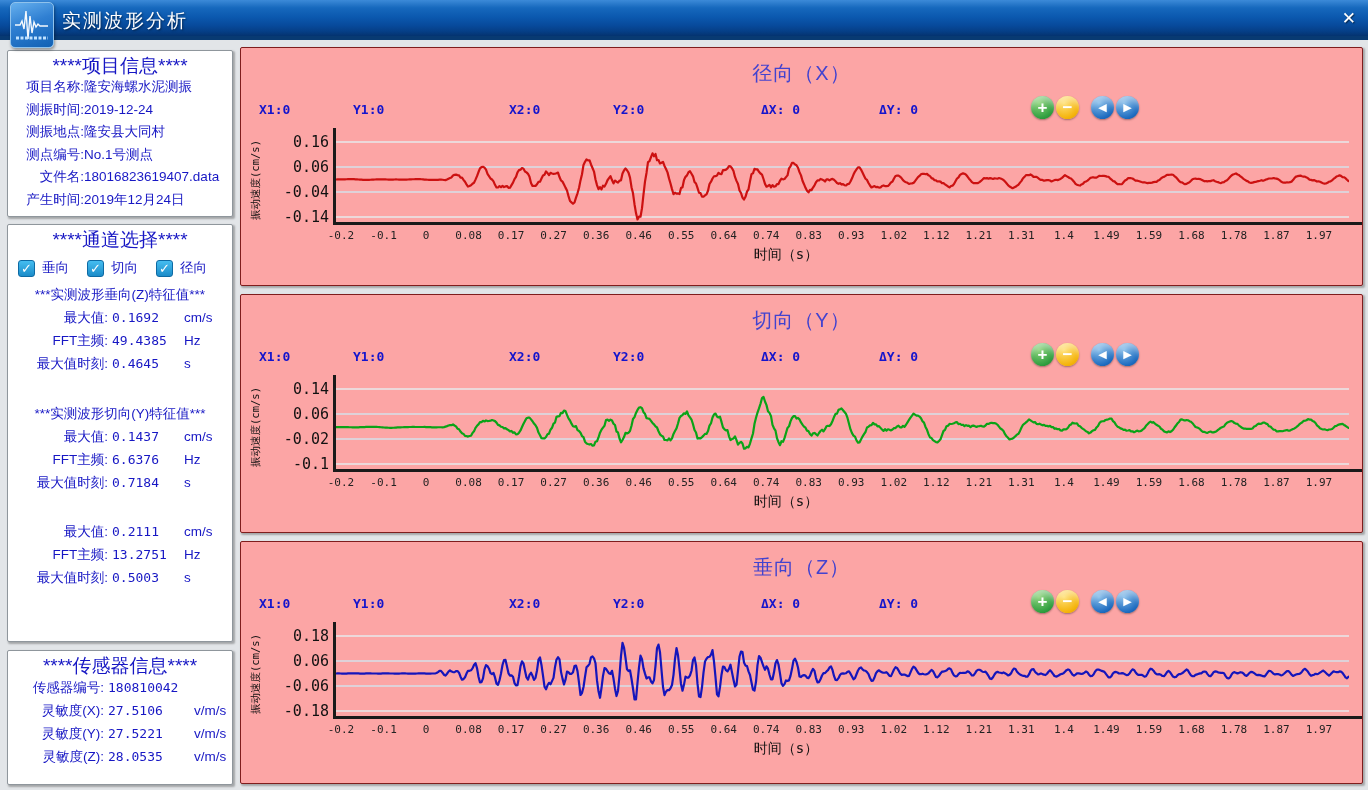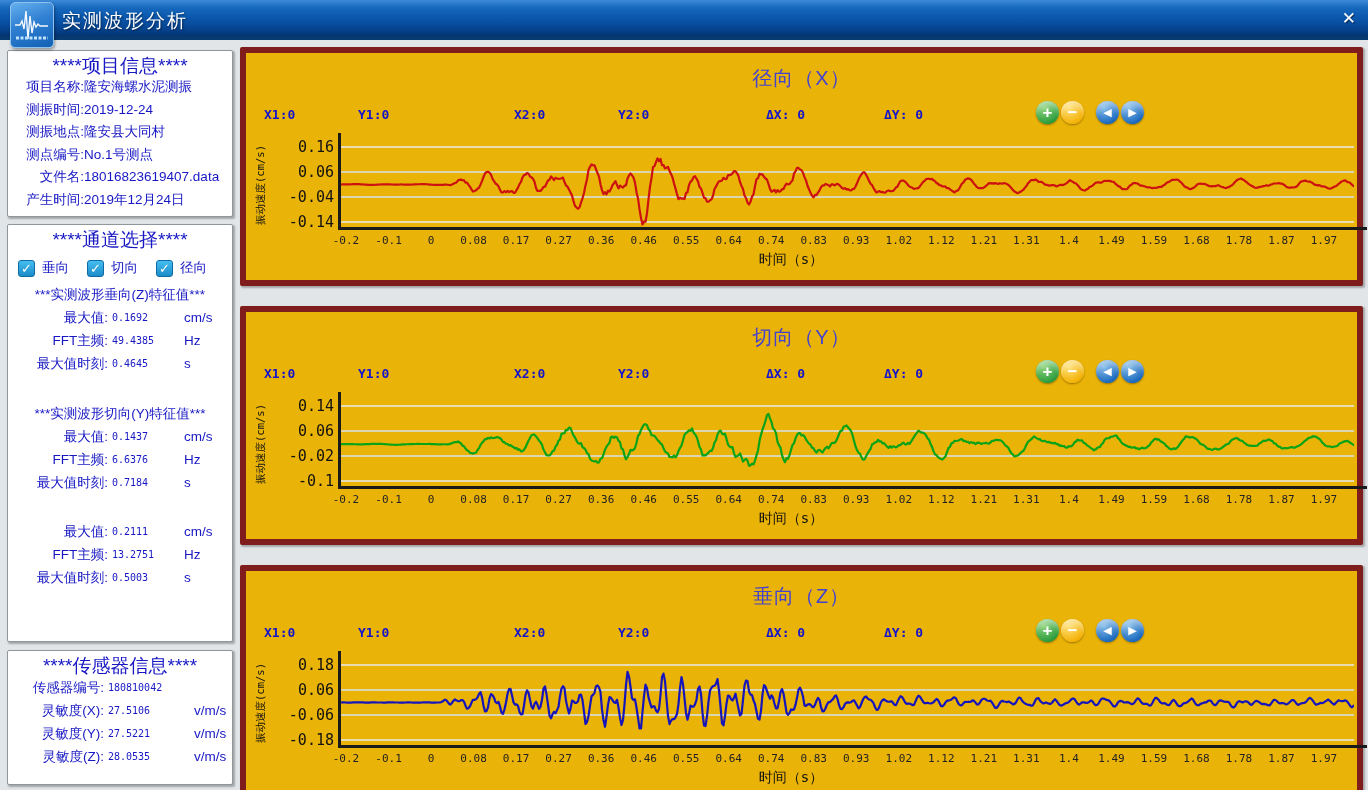--- a/index.html
+++ b/index.html
@@ -35,28 +35,28 @@
   .cbrow { display:flex; align-items:center; margin:6px 2px 4px 6px; height:24px; }
   .cb { width:17px; height:17px; border-radius:3px; flex:none; cursor:pointer;
     background:linear-gradient(180deg,#45bdf0 0%,#1b8cc9 100%);
     border:1px solid #0d6aa4; color:#fff; font-size:13px; font-weight:bold;
     display:flex; align-items:center; justify-content:center; line-height:1; }
   .cblabel { margin:0 18px 0 7px; }
   .featblock { margin-top:2px; }
   .fhead { text-align:center; line-height:22px; white-space:nowrap; }
   .featrow { display:flex; line-height:23px; white-space:nowrap; }
   .featrow .fname { width:96px; text-align:right; flex:none; }
-  .featrow .fval { margin-left:4px; width:72px; text-align:left; font-family:"DejaVu Sans Mono",monospace; font-size:10px; }
+  .featrow .fval { margin-left:4px; width:72px; text-align:left; font-family:"DejaVu Sans Mono",monospace; font-size:13px; }
   .featrow .funit { text-align:left; }
   .gap28 { height:26px; } .gap24 { height:24px; }
 
   
   .charts { position:absolute; left:240px; top:47px; width:1123px; }
-  .chart-panel { position:relative; background:#eab308; border:6px solid #7f1d1d;
-    border-radius:2px; box-shadow:1.5px 1.5px 2px rgba(0,0,0,.28); margin-bottom:20px; }
+  .chart-panel { position:relative; background:#fca5a5; border:1px solid #7f1d1d;
+    border-radius:2px; box-shadow:1.5px 1.5px 2px rgba(0,0,0,.28); margin-bottom:8px; }
   .cp1,.cp2 { height:239px; } .cp3 { height:243px; }
   .chart-title { position:absolute; top:12px; left:0; width:100%; text-align:center;
     color:#4343cf; font-size:20px; letter-spacing:1px; }
   .readout { position:absolute; top:54px; color:#1414cc; font-weight:bold; font-size:13px;
     font-family:"DejaVu Sans Mono",monospace; }
   .ctrls { position:absolute; top:48px; left:790px; display:flex; align-items:center; }
   .cbtn { width:23px; height:23px; border-radius:50%; color:#fff; cursor:pointer;
     display:flex; align-items:center; justify-content:center; font-weight:bold;
     box-shadow:inset 0 8px 6px -4px rgba(255,255,255,.55), 0 1px 2px rgba(0,0,0,.35); }
   .cbtn.plus  { background:radial-gradient(circle at 35% 30%,#8ed47c,#2f9e3f 70%,#1d7a2c); font-size:17px; margin-right:2px; }

